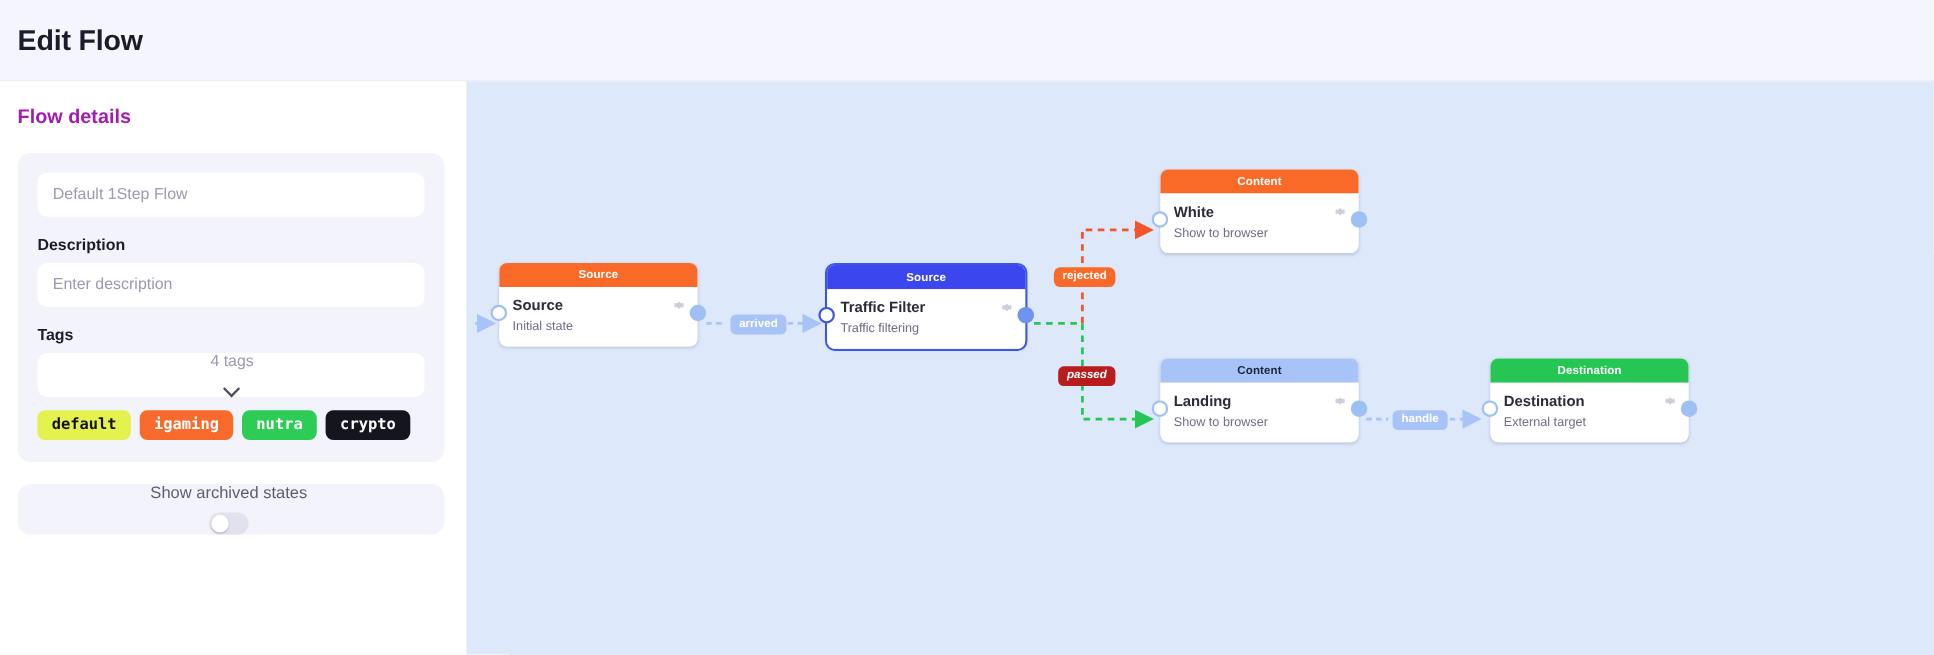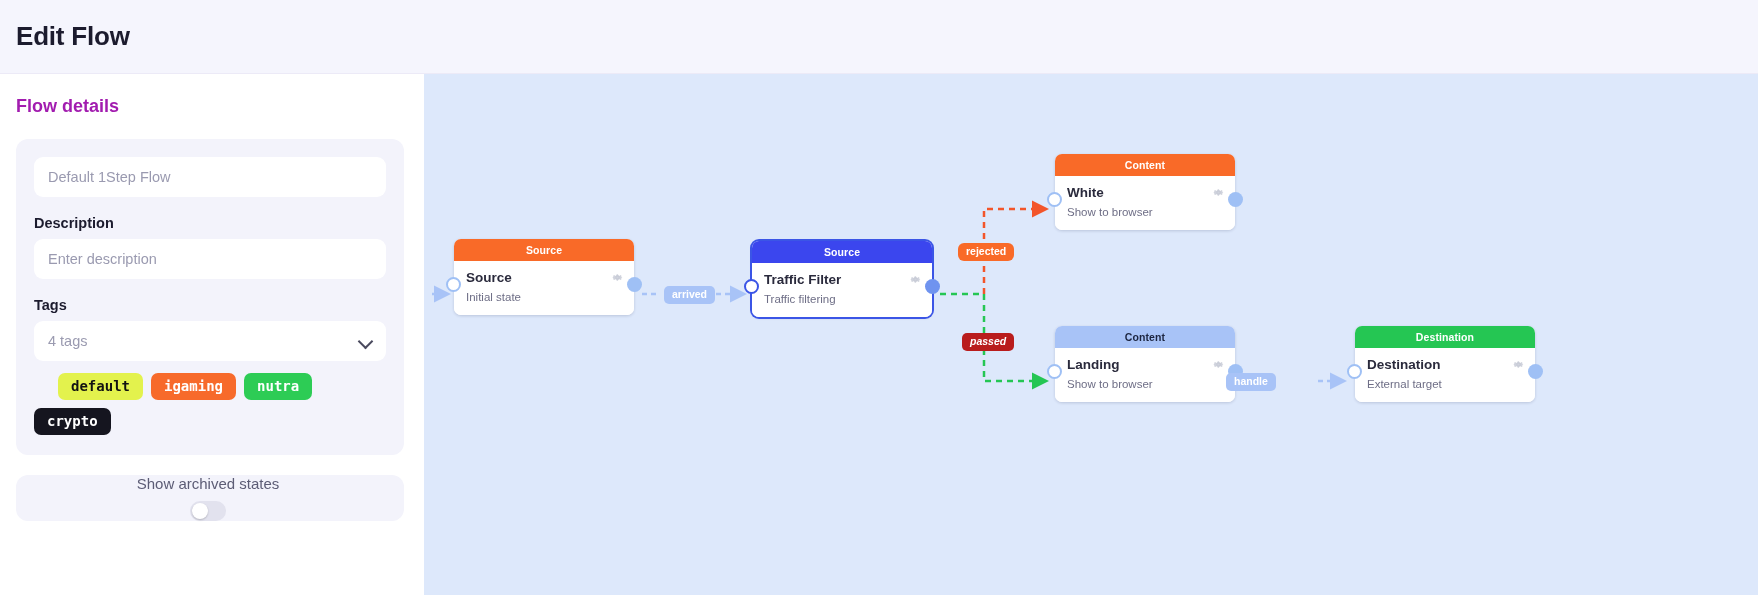--- a/index.html
+++ b/index.html
@@ -74,20 +74,21 @@
     width: 100%;
     height: 40px;
     background: #ffffff;
     border-radius: 9px;
     padding: 0 12px 0 14px;
     font-size: 14.5px;
     color: #9a9ab0;
     display: flex;
     align-items: center;
     justify-content: space-between;
+    flex-direction: column;
   }
   .chev {
     width: 16px; height: 16px;
     display: inline-block;
     position: relative;
   }
   .chev::after {
     content: "";
     position: absolute;
     left: 2px; top: 3px;
@@ -242,21 +243,21 @@
       <div class="field-label spaced">Description</div>
       <div class="text-input">Enter description</div>
 
       <div class="field-label spaced">Tags</div>
       <div class="select-input">
         <span>4 tags</span>
         <span class="chev"></span>
       </div>
 
       <div class="tag-row">
-        <span class="tag" style="background: rgb(227, 242, 77); color: rgb(18, 18, 18); margin-left: 24px;">default</span>
+        <span class="tag" style="background: rgb(227, 242, 77); color: rgb(18, 18, 18);">default</span>
         <span class="tag" style="background: rgb(247, 106, 43); color: rgb(255, 255, 255);">igaming</span>
         <span class="tag" style="background: rgb(45, 204, 85); color: rgb(255, 255, 255);">nutra</span>
         <span class="tag" style="background: rgb(21, 21, 31); color: rgb(255, 255, 255);">crypto</span>
       </div>
     </div>
 
     <div class="toggle-card">
       <span class="toggle-label">Show archived states</span>
       <span class="toggle"></span>
     </div>
@@ -358,16 +359,16 @@
           <path d="M21 12l-2-1 .3-2.2-2-1.2-1.7 1.4-2-.8L12.8 6h-2.3l-.7 2.2-2 .8L6 7.6l-2 1.2L4.3 11 2.3 12l2 1-.3 2.2 2 1.2 1.8-1.4 2 .8.7 2.2h2.3l.8-2.2 2-.8 1.7 1.4 2-1.2-.3-2.2 2-1z" opacity=".85"></path>
         </svg>
         <span class="port port-in" style="top:16px;"></span>
         <span class="port port-out" style="top:16px;"></span>
       </div>
     </div>
 
     <span class="edge-label" style="left:240px; top:212px; background:#a8c3f7;">arrived</span>
     <span class="edge-label" style="left:534px; top:169px; background:#f96a28;border-radius:6px;">rejected</span>
     <span class="edge-label" style="left:538px; top:259px; background:#b91c1c;font-style:italic;">passed</span>
-    <span class="edge-label" style="left:802px; top:299px; background:#a8c3f7;">handle</span>
+    <span class="edge-label" style="left:842px; top:299px; background:#a8c3f7;">handle</span>
 
   </main>
 </div>
 
 </body></html>

